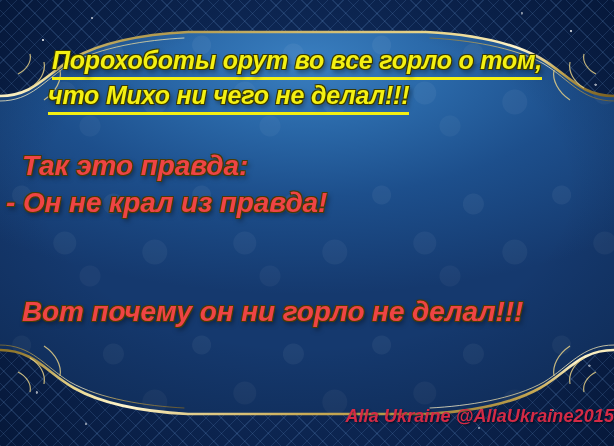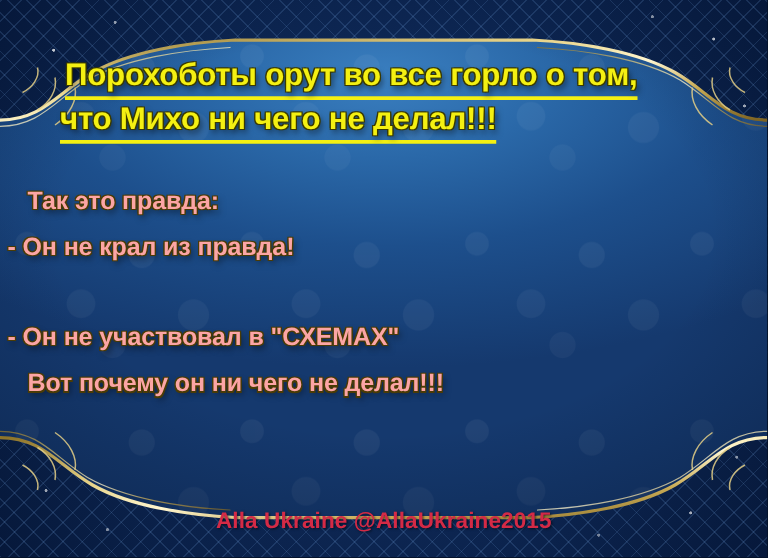--- a/index.html
+++ b/index.html
@@ -58,21 +58,21 @@
   }
   .vignette{
     position:absolute;inset:0;
     background:radial-gradient(ellipse 95% 80% at 50% 42%, rgba(0,0,0,0) 45%, rgba(2,12,34,.55) 100%);
   }
 
   
   .corner-svg{position:absolute;inset:0;width:614px;height:446px;pointer-events:none;}
 
   
-  .content{position:absolute;inset:0;}
+  .content{position:absolute;inset:0;font-style:italic;}
 
   .head-line{
     position:absolute;
     color:#f4f012;
     font-weight:bold;
     font-size:25px;
     letter-spacing:-.2px;
     white-space:nowrap;
     text-shadow:
        1px 1px 0 #3a3a00, -1px 1px 0 #3a3a00,
@@ -82,41 +82,41 @@
   .head-line .ul{
     border-bottom:3px solid #f4f012;
     padding-bottom:2px;
     display:inline-block;
   }
   #head1{left:52px;top:46px;}
   #head2{left:48px;top:81px;}
 
   .body-line{
     position:absolute;
-    color:#fca5a5;
+    color:#ef4444;
     font-weight:bold;
-    font-size:20px;
+    font-size:28px;
     white-space:nowrap;
     letter-spacing:-.1px;
     text-shadow:
        1px 1px 0 #4a3b05, -1px 1px 0 #4a3b05,
        1px -1px 0 #4a3b05, -1px -1px 0 #4a3b05,
        2px 3px 5px rgba(0,0,0,.5);
     text-align: center;
   }
   #b0{left:22px;top:150px;}
   #b1{left:6px;top:187px;}
   #b2{left:6px;top:224px;}
   #b3{left:6px;top:259px;}
   #b4{left:22px;top:296px;}
 
   .watermark{
     position:absolute;
     left:0;right:0;top:406px;
-    text-align:center;
+    text-align:right;
     color:#d42a46;
     font-weight:bold;
     font-size:18px;
     letter-spacing:.1px;
     text-shadow:1px 1px 2px rgba(0,0,0,.6);
   }
 </style>
 </head>
 <body>
 
@@ -182,19 +182,18 @@
     <div class="head-line" id="head1">
       <span class="ul">Порохоботы орут во все горло о том,</span>
     </div>
 
     <div class="head-line" id="head2">
       <span class="ul">что  Михо ни чего не делал!!!</span>
     </div>
 
     <div class="body-line" id="b0">Так это правда:</div>
     <div class="body-line" id="b1">- Он не крал из правда!</div>
-    <div class="body-line" id="b3">- Он не участвовал в "СХЕМАХ"</div>
-    <div class="body-line" id="b4">Вот почему он ни чего не делал!!!</div>
+    <div class="body-line" id="b4">Вот почему он ни горло не делал!!!</div>
 
     <div class="watermark">Alla Ukraine @AllaUkraine2015</div>
   </div>
 
 </div>
 
 </body></html>

